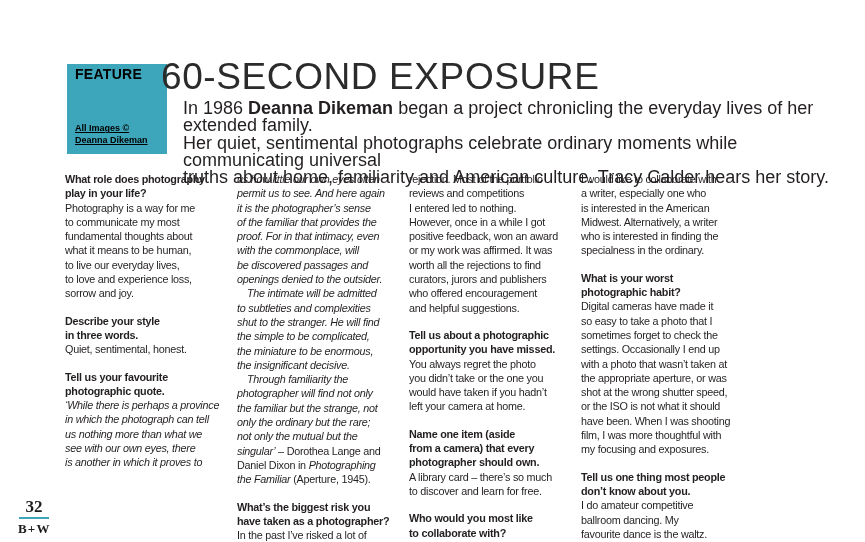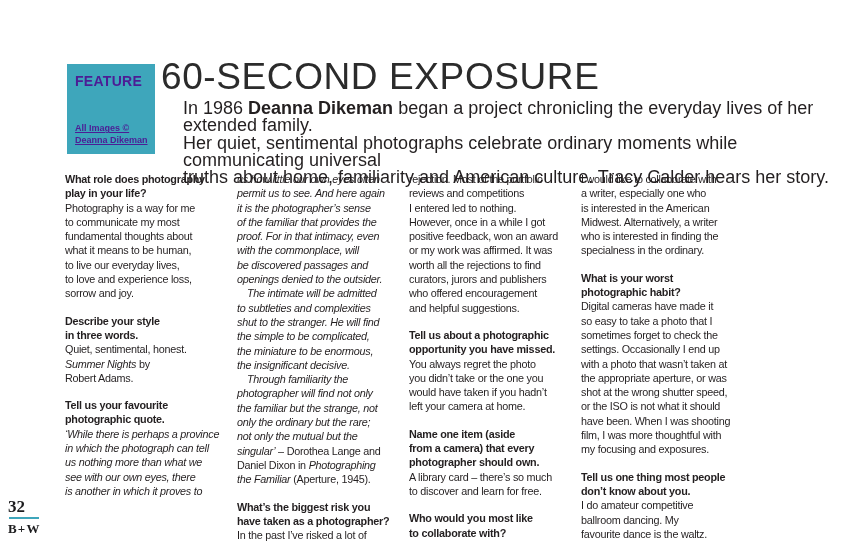--- a/index.html
+++ b/index.html
@@ -3,22 +3,22 @@
 <meta charset="utf-8">
 <style>
   html,body { margin:0; padding:0; }
   body {
     width:865px; height:542px; background:#ffffff; overflow:hidden; position:relative;
     font-family:"Liberation Sans",sans-serif; color:#231f20;
   }
   .page { position:absolute; inset:0; }
 
   .feature-box {
-    position:absolute; left:67px; top:64px; width:88px; height:90px;
-    background:var(--accent); color:#4c1d95; padding:9px 8px; box-sizing:border-box;
+    position:absolute; left:67px; top:64px; width:100px; height:90px;
+    background:var(--accent); color:#000000; padding:2px 8px; box-sizing:border-box;
   }
   .feature-label { font-weight:bold; font-size:14px; letter-spacing:0.3px; }
   .feature-credit {
     position:absolute; left:8px; bottom:7px; font-weight:bold; font-size:9px;
     line-height:1.32; white-space:pre-line;text-decoration:underline;
   }
 
   .title {
     position:absolute; left:161px; top:56px; font-size:37px; font-weight:200;
     letter-spacing:0.6px; color:#2b2b2b; white-space:nowrap;
@@ -32,21 +32,21 @@
   .columns { position:absolute; left:65px; top:172px; display:flex; gap:10px; }
   .col { width:162px; font-size:10.8px; line-height:14.3px; letter-spacing:-0.25px; }
   .col p { margin:0; white-space:pre-line; }
   .col p.gap { margin-top:13px; }
   .col p.indent { text-indent:10px; }
   .b { font-weight:bold; }
   .i { font-style:italic; }
   .r { font-weight:normal; font-style:normal; }
 
   .folio {
-    position:absolute; left:8px; bottom:5px; width:32px; 
+    position:absolute; left:18px; bottom:5px; width:32px; text-align:center;
     font-family:"Liberation Serif",serif;
   }
   .page-number { font-size:17px; font-weight:bold; color:#1d1d1f; line-height:1; }
   .folio-rule { height:2px; background:var(--accent); margin:2px 1px; }
   .magazine { font-size:13px; font-weight:bold; letter-spacing:1.2px; color:#1d1d1f; }
 </style>
 </head>
 <body style="--accent: #3ea6bb; color: rgb(35, 31, 32);">
 
 <div class="page">
@@ -70,22 +70,20 @@
         <p class=""><span class="r">Photography is a way for me
 to communicate my most
 fundamental thoughts about
 what it means to be human,
 to live our everyday lives,
 to love and experience loss,
 sorrow and joy.</span></p>
         <p class="gap "><span class="b">Describe your style
 in three words.</span></p>
         <p class=""><span class="r">Quiet, sentimental, honest.</span></p>
-        <p class=""><span class="i">Summer Nights</span><span class="r"> by
-Robert Adams.</span></p>
         <p class="gap "><span class="b">Tell us your favourite
 photographic quote.</span></p>
         <p class=""><span class="i">‘While there is perhaps a province
 in which the photograph can tell
 us nothing more than what we
 see with our own eyes, there
 is another in which it proves to</span></p>
       </div>
       <div class="col">
         <p class=""><span class="i">us how little our own eyes often

